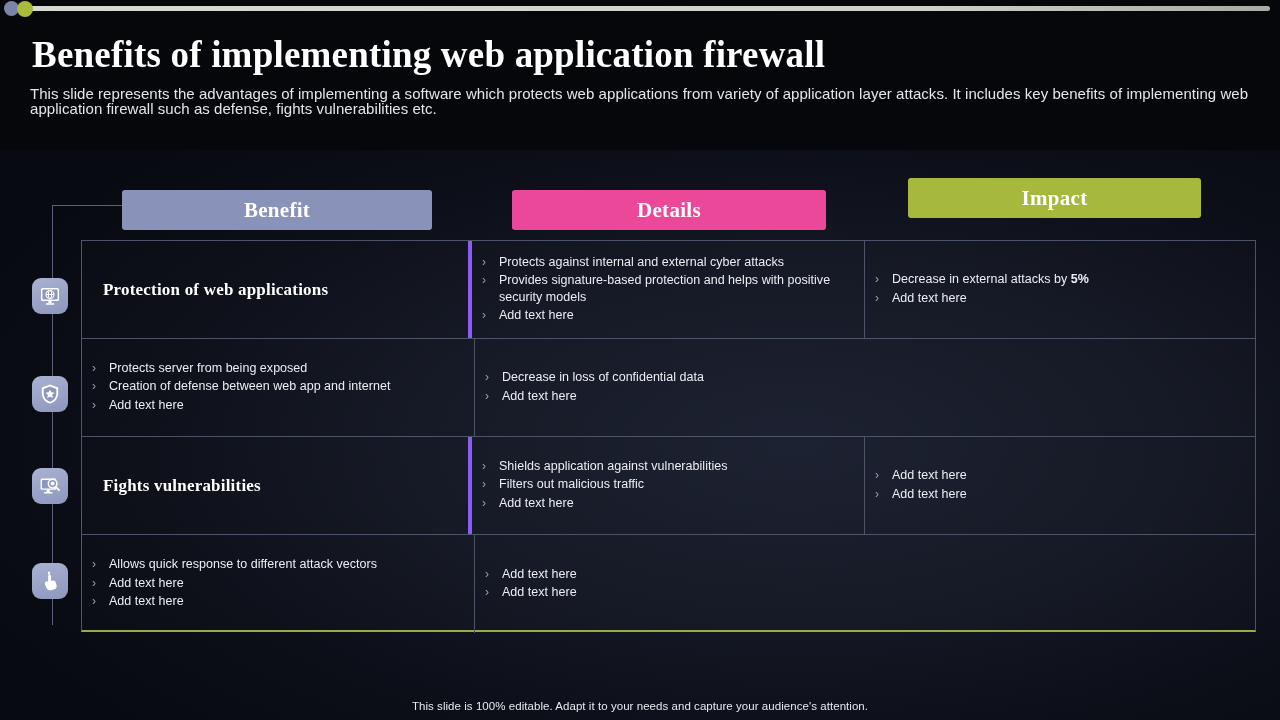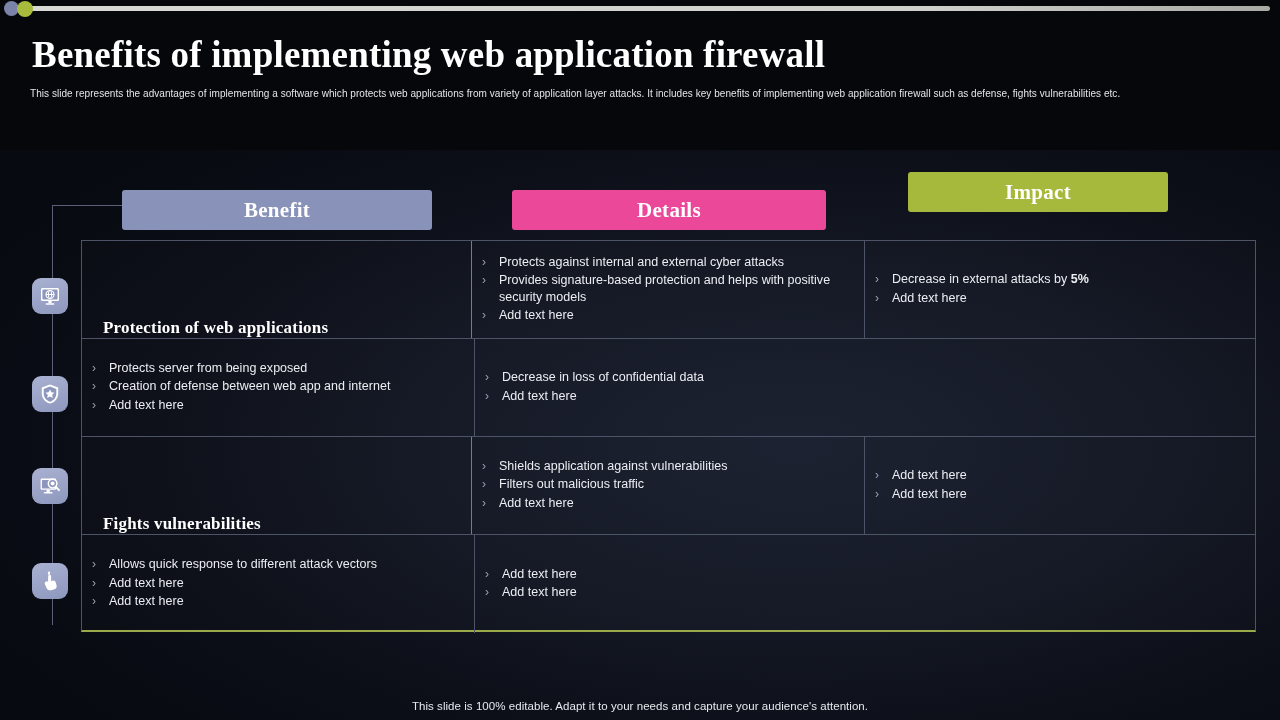--- a/index.html
+++ b/index.html
@@ -35,21 +35,21 @@
 
   
   .title{
     position:absolute; left:32px; top:33px; width:1200px;
     font-family:"Liberation Serif", serif;
     font-size:37px; font-weight:700; color:#ffffff;
     letter-spacing:.2px; line-height:44px;
   }
   .subtitle{
     position:absolute; left:30px; top:86px; width:1220px;
-    font-size:10px; color:#e3e5ea; line-height:15px;
+    font-size:15px; color:#e3e5ea; line-height:15px;
     letter-spacing:.05px;
   }
 
   
   .connector{ position:absolute; left:52px; top:205px; width:80px; height:420px; }
   .connector .vert{
     position:absolute; left:0; top:0; width:1px; height:420px;
     background:#5a6077;
   }
   .connector .horiz{
@@ -60,36 +60,36 @@
   
   .hdr{
     position:absolute; height:40px; border-radius:3px;
     display:flex; align-items:center; justify-content:center;
     font-family:"Liberation Serif", serif;
     font-size:21px; font-weight:700; color:#ffffff;
     letter-spacing:.3px;
   }
   .hdr.benefit{ left:122px; top:190px; width:310px; background:#8992b9; }
   .hdr.details{ left:512px; top:190px; width:314px; background:#ec4899; }
-  .hdr.impact { left:908px; top:172px; width:260px; background:#a7b93c; }
+  .hdr.impact { left:908px; top:178px; width:293px; background:#a7b93c; }
 
   
   .table{
     position:absolute; left:81px; top:240px; width:1175px; height:392px;
     border:1px solid #4e5468;
     border-bottom:2px solid #9aa94a;
     background:rgba(255,255,255,0.012);
   }
   .row{
     position:relative; display:flex; height:98px;
     border-bottom:1px solid #4e5468;
   }
   .row:last-child{ border-bottom:none; }
   .cell{ position:relative; display:flex; align-items:center; }
-  .cell.benefit{ width:390px; padding-left:21px; border-right:1px solid #8b5cf6;align-items:flex-end; }
+  .cell.benefit{ width:390px; padding-left:21px; border-right:4px solid #8b5cf6; }
   .cell.details{ width:393px; padding-left:10px; border-right:1px solid #4e5468; }
   .cell.impact { width:390px; padding-left:10px; }
 
   .benefit-label{
     font-family:"Liberation Serif", serif;
     font-size:17px; font-weight:700; color:#ffffff; letter-spacing:.2px;
   }
 
   ul.bullets{ list-style:none; width:100%; }
   ul.bullets li{

